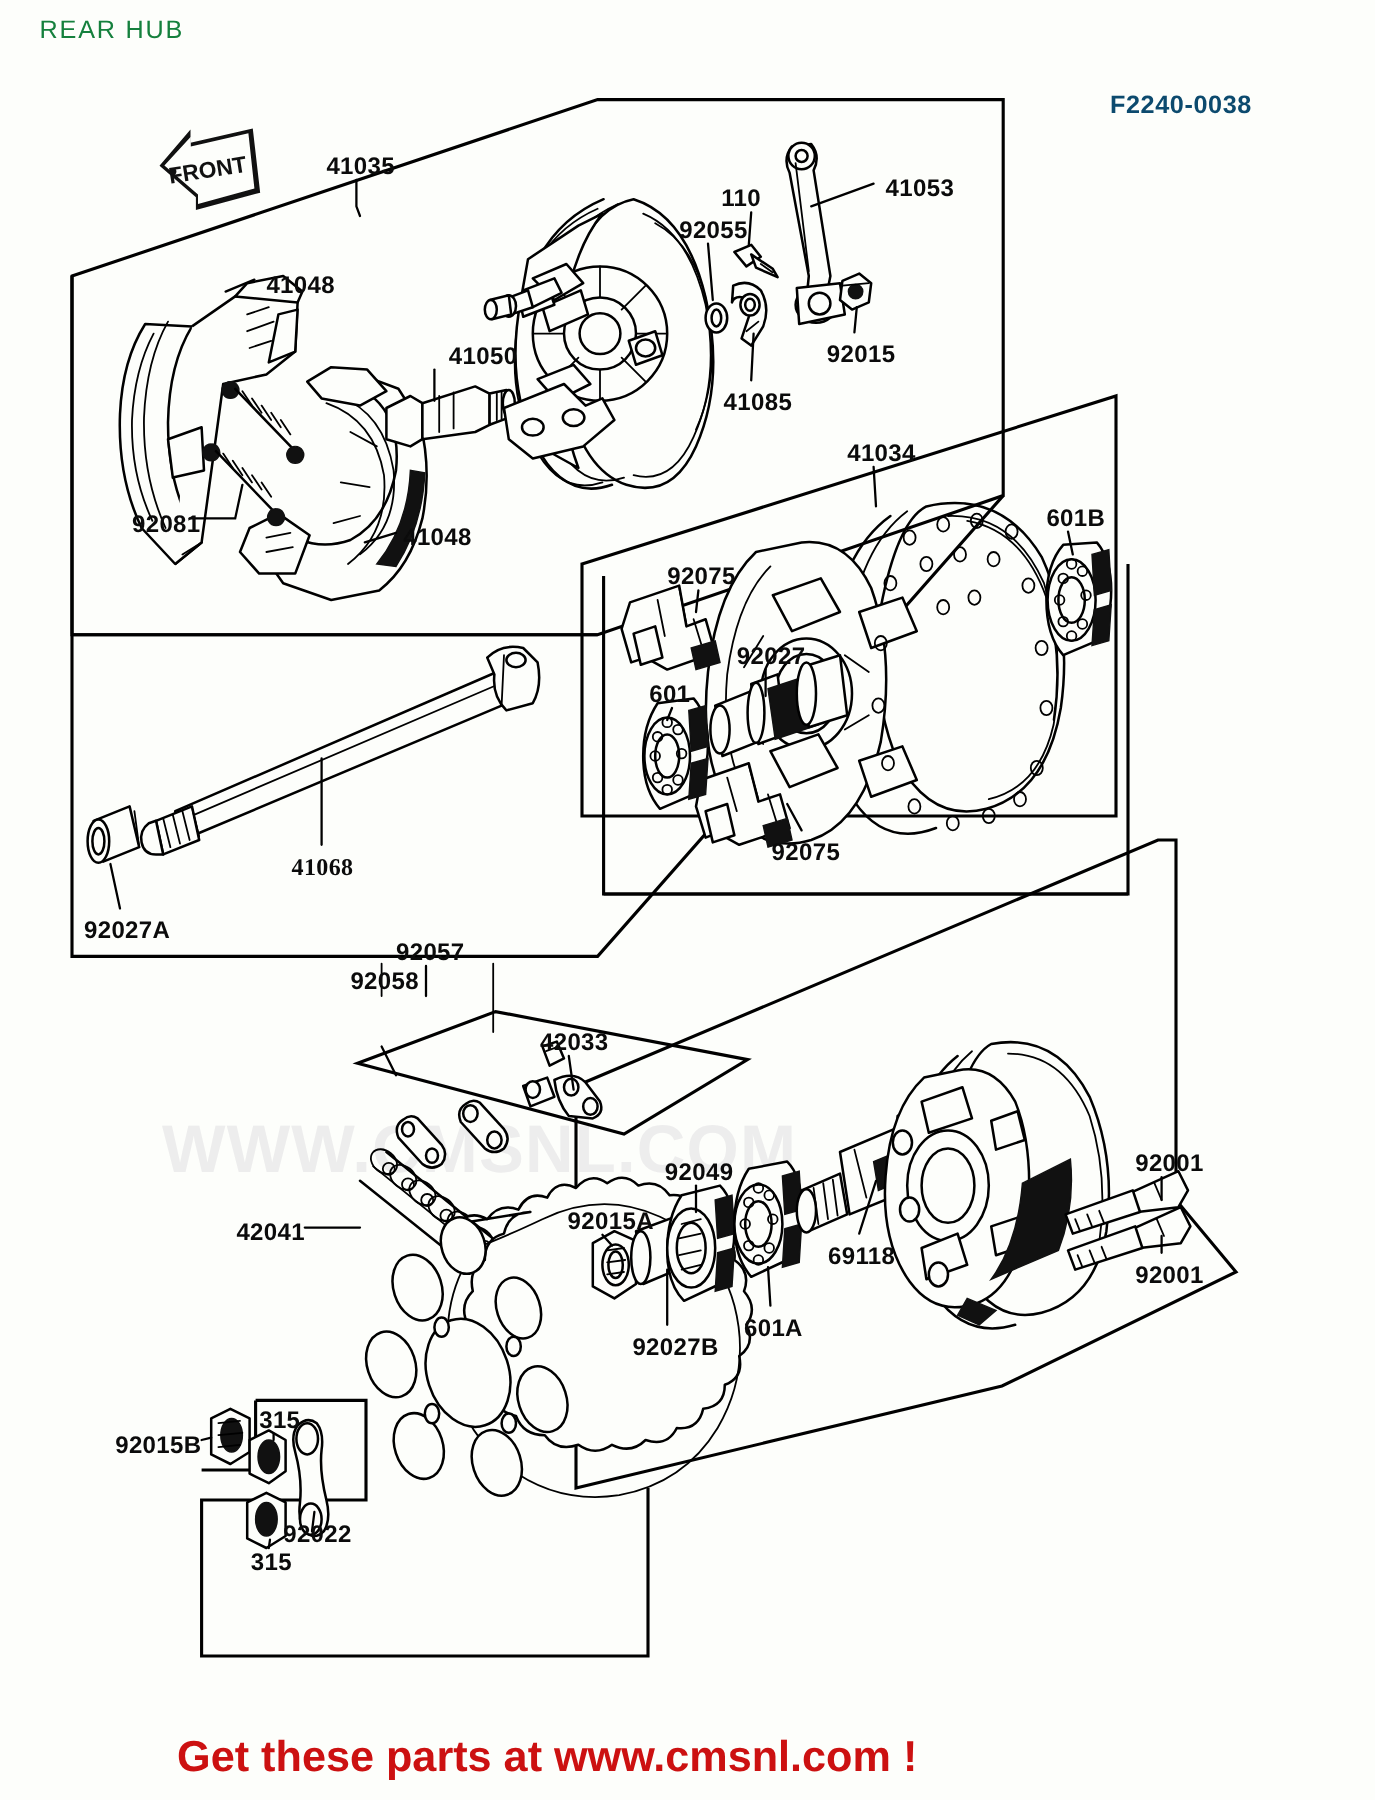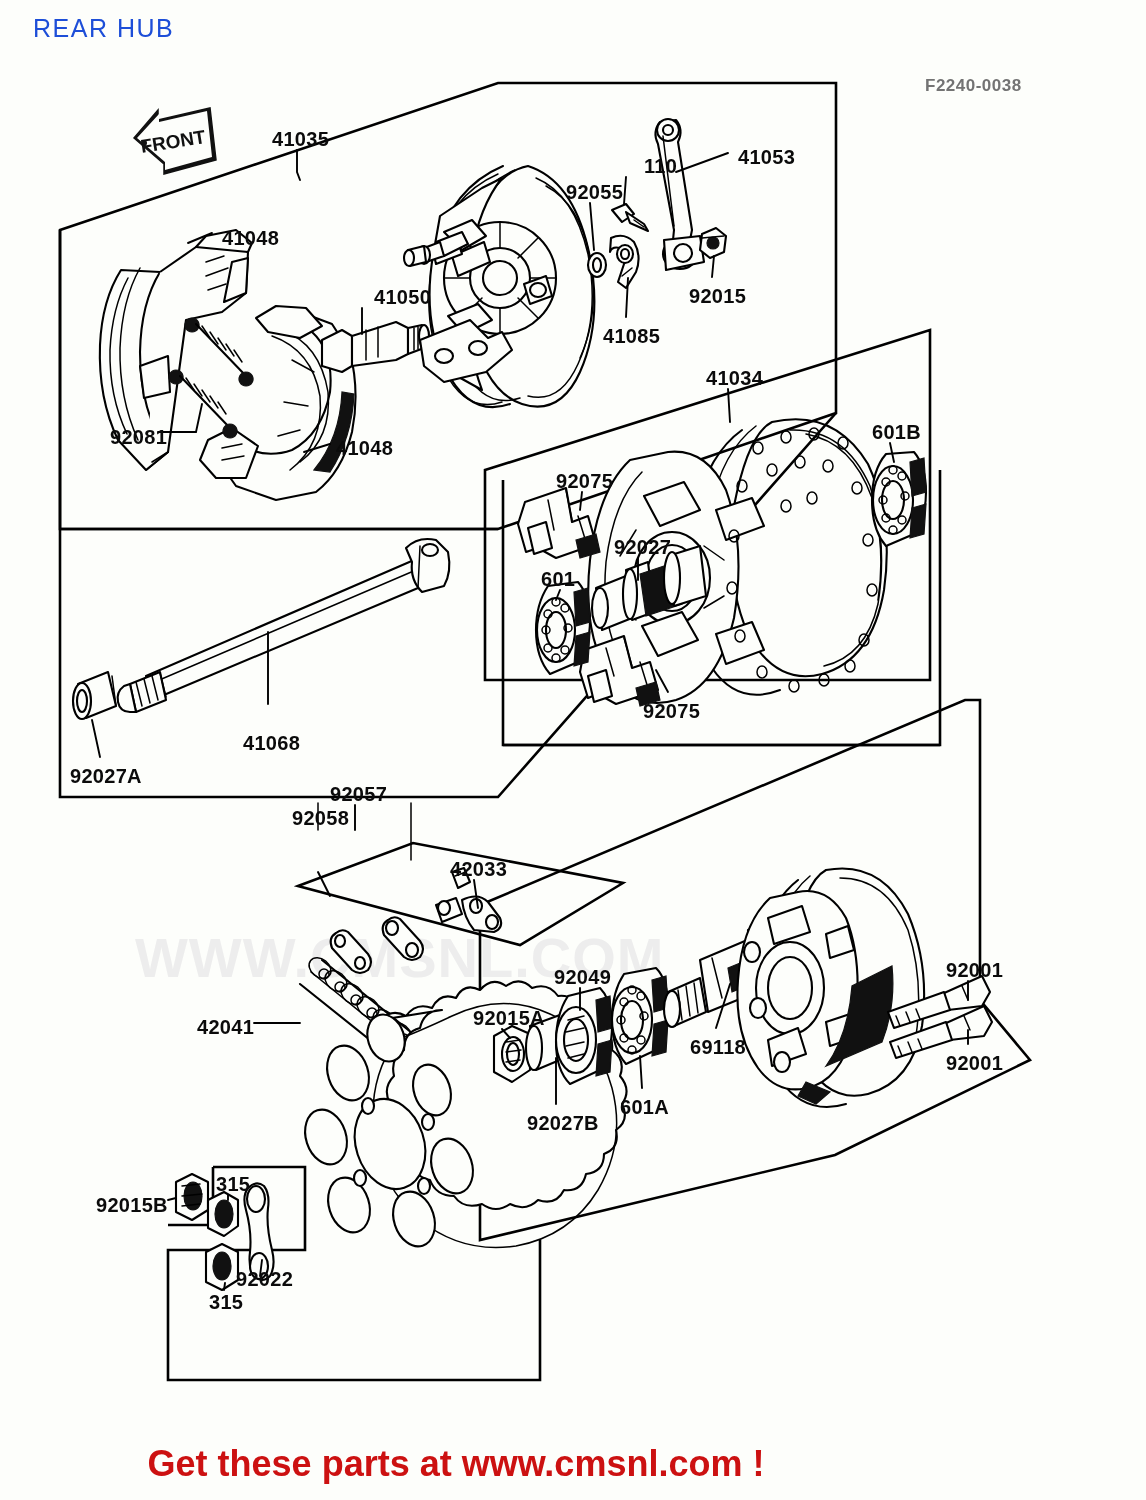--- a/index.html
+++ b/index.html
@@ -7,26 +7,26 @@
   body{
     width:1146px;height:1500px;
     background:#fdfefb;
     font-family:"Liberation Sans", sans-serif;
     overflow:hidden;
     position:relative;
   }
   #sheet{position:absolute;left:0;top:0;width:1146px;height:1500px;}
   .page-title{
     position:absolute;left:33px;top:14px;
-    font-size:25px;letter-spacing:1.5px;color:#1d4ed8;
+    font-size:21px;letter-spacing:1.5px;color:#15803d;
     font-family:"Liberation Sans", sans-serif;font-weight:400;
   }
   .drawing-no{
     position:absolute;left:925px;top:76px;
-    font-size:17px;color:#737373;font-weight:700;
+    font-size:21px;color:#0c4a6e;font-weight:700;
     font-family:"Liberation Sans", sans-serif;letter-spacing:.5px;
   }
   .footer{
     position:absolute;left:0;top:1443px;width:912px;text-align:center;
     color:#cc1111;font-size:36px;font-weight:700;
     font-family:"Liberation Sans", sans-serif;letter-spacing:0px;
   }
   svg.canvas{position:absolute;left:0;top:0;width:1146px;height:1500px;}
   .lbl{
     position:absolute;font-family:"Liberation Sans", sans-serif;
@@ -568,31 +568,31 @@
 
     </g>
   </svg>
 
   <div class="lbl" style="left:272px;top:128px;">41035</div>
   <div class="lbl" style="left:222px;top:227px;">41048</div>
   <div class="lbl" style="left:338px;top:286px;margin-left:36px;">41050</div>
   <div class="lbl" style="left:110px;top:426px;">92081</div>
   <div class="lbl" style="left:336px;top:437px;">41048</div>
   <div class="lbl" style="left:566px;top:181px;">92055</div>
-  <div class="lbl" style="left:644px;top:155px;">110</div>
+  <div class="lbl" style="left:601px;top:155px;">110</div>
   <div class="lbl" style="left:738px;top:146px;">41053</div>
   <div class="lbl" style="left:689px;top:285px;">92015</div>
   <div class="lbl" style="left:603px;top:325px;">41085</div>
   <div class="lbl" style="left:706px;top:367px;">41034</div>
   <div class="lbl" style="left:872px;top:421px;">601B</div>
   <div class="lbl" style="left:556px;top:470px;">92075</div>
   <div class="lbl" style="left:614px;top:536px;">92027</div>
   <div class="lbl" style="left:541px;top:568px;">601</div>
   <div class="lbl" style="left:643px;top:700px;">92075</div>
-  <div class="lbl" style="left:243px;top:732px;">41068</div>
+  <div class="lbl" style="left:243px;top:712px;font-family:Liberation Serif, serif;">41068</div>
   <div class="lbl" style="left:70px;top:765px;">92027A</div>
   <div class="lbl" style="left:330px;top:783px;">92057</div>
   <div class="lbl" style="left:292px;top:807px;">92058</div>
   <div class="lbl" style="left:450px;top:858px;">42033</div>
   <div class="lbl" style="left:197px;top:1016px;">42041</div>
   <div class="lbl" style="left:473px;top:1007px;">92015A</div>
   <div class="lbl" style="left:554px;top:966px;">92049</div>
   <div class="lbl" style="left:690px;top:1036px;">69118</div>
   <div class="lbl" style="left:527px;top:1112px;">92027B</div>
   <div class="lbl" style="left:620px;top:1096px;">601A</div>

